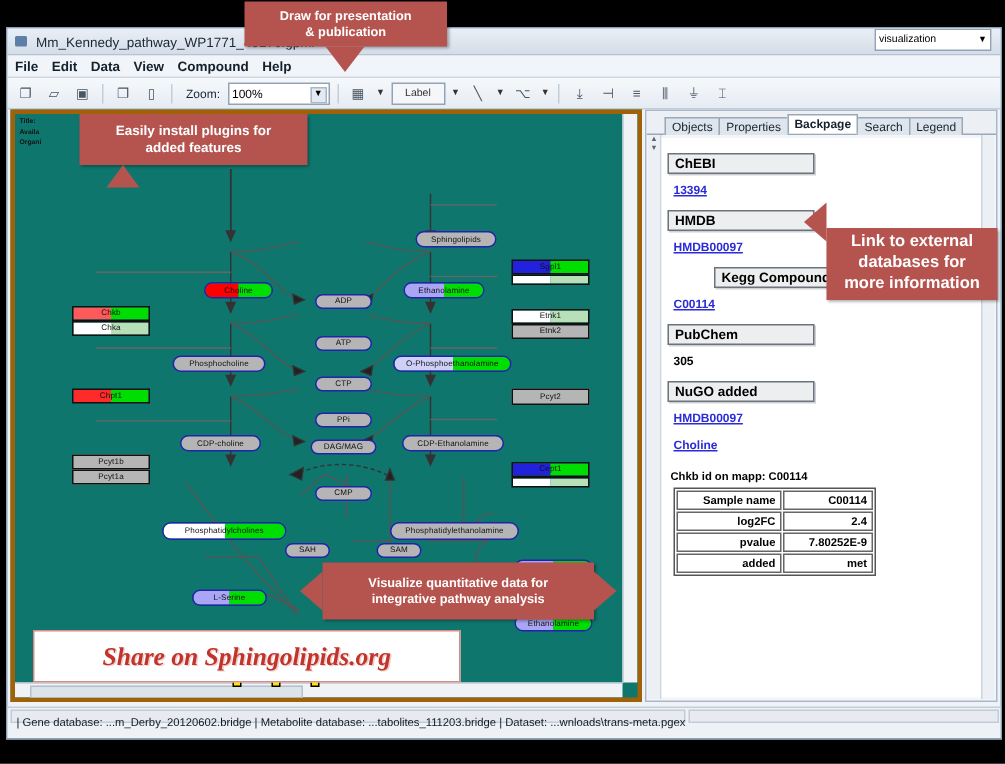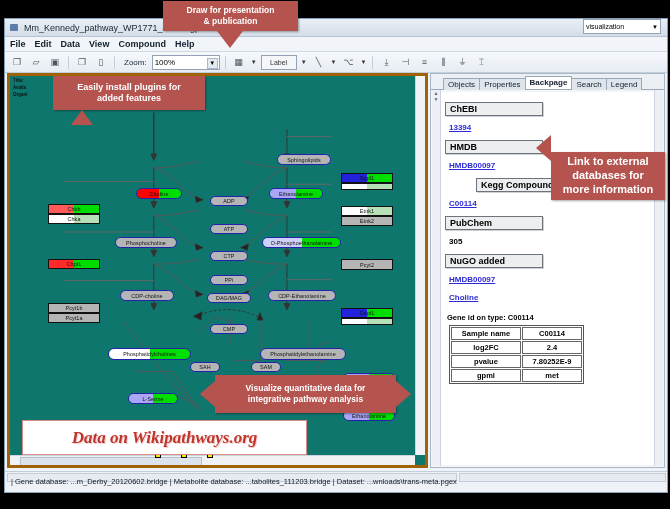--- a/index.html
+++ b/index.html
@@ -51,21 +51,21 @@
   #sbscroll .ar{font-size:5px;text-align:center;color:#5a6876;}
 
   #sbcontent{position:absolute;left:10px;top:18px;right:10px;bottom:2px;background:#fff;overflow:hidden;padding:4px 0 0 4px;}
   .dbbox{border:1px solid #6c737a;background:#eceef0;font-size:9px;font-weight:bold;color:#000;
          padding:1px 4px;width:88px;margin-top:6px;box-shadow:1px 1px 0 #cdd1d5;}
   .dblink{font-size:8px;color:#2b2bd8;text-decoration:underline;margin:3px 0 0 4px;display:inline-block;font-weight:bold;}
   .dbplain{font-size:8px;color:#000;margin:3px 0 0 4px;display:inline-block;font-weight:bold;}
   .exphdr{font-size:9px;font-weight:bold;color:#000;margin:9px 0 0 0;}
   .geneid{font-size:7.5px;color:#000;margin:9px 0 3px 2px;font-weight:bold;}
   table.dtab{border-collapse:separate;border-spacing:1px;border:1px solid #555;margin-left:4px;background:#fff;}
-  table.dtab td{border:1px solid #666;font-size:7.5px;text-align:center;padding:1px 3px;font-weight:bold;color:#000;}
+  table.dtab td{border:1px solid #666;font-size:7.5px;text-align:right;padding:1px 3px;font-weight:bold;color:#000;}
   table.dtab td.k{width:62px;}
   table.dtab td.v{width:52px;}
   #sbvscroll{position:absolute;right:1px;top:16px;width:8px;bottom:1px;background:#eceff4;border-left:1px solid #ccd5df;}
 
   
   .hscroll{position:absolute;left:0;right:10px;bottom:0;height:9px;background:#f0f2f5;border-top:1px solid #ccd5df;}
   .hscroll .thumb{position:absolute;left:10px;top:1px;width:180px;height:7px;background:#dde3ea;border:1px solid #b4c0cc;}
   .vscroll{position:absolute;right:0;top:0;bottom:10px;width:9px;background:#f0f2f5;border-left:1px solid #ccd5df;}
 
   
@@ -411,21 +411,21 @@
       <div class="arrowup" style="left:61px;top:34px;"></div>
 
       <div class="callout" style="left:205px;top:299px;width:181px;height:38px;font-size:8.5px;flex-direction:column;">
         <span>Visualize quantitative data  for</span>
         <span>integrative pathway analysis</span>
       </div>
       <div class="arrowleft" style="left:190px;top:305px;"></div>
       <div class="arrowright" style="left:386px;top:305px;"></div>
 
       <div class="sharebox" style="left:12px;top:344px;width:283px;height:33px;">
-        <span>Data on Wikipathways.org</span>
+        <span>Share on Sphingolipids.org</span>
       </div>
 
       <div class="hscroll">
         <div class="thumb"></div>
       </div>
       <div class="vscroll"></div>
     </div>
 
     <div id="sidebar">
       <div id="tabs">
@@ -453,38 +453,38 @@
         <div><a class="dblink" href="#">C00114</a></div>
 
         <div class="dbbox">PubChem</div>
         <div><span class="dbplain">305</span></div>
 
         <div class="dbbox">NuGO added</div>
         <div><a class="dblink" href="#">HMDB00097</a></div>
 
         <div><a class="dblink" href="#">Choline</a></div>
 
-        <div class="geneid">Gene id on type: C00114</div>
+        <div class="geneid">Chkb id on mapp: C00114</div>
 
         <table class="dtab">
           <tbody>
               <tr>
             <td class="k">Sample name</td>
             <td class="v">C00114</td>
           </tr>
           <tr>
             <td class="k">log2FC</td>
             <td class="v">2.4</td>
           </tr>
           <tr>
             <td class="k">pvalue</td>
             <td class="v">7.80252E-9</td>
           </tr>
           <tr>
-            <td class="k">gpml</td>
+            <td class="k">added</td>
             <td class="v">met</td>
           </tr>
         </tbody>
           </table>
       </div>
 
       <div id="sbvscroll"></div>
     </div>
   </div>
 

